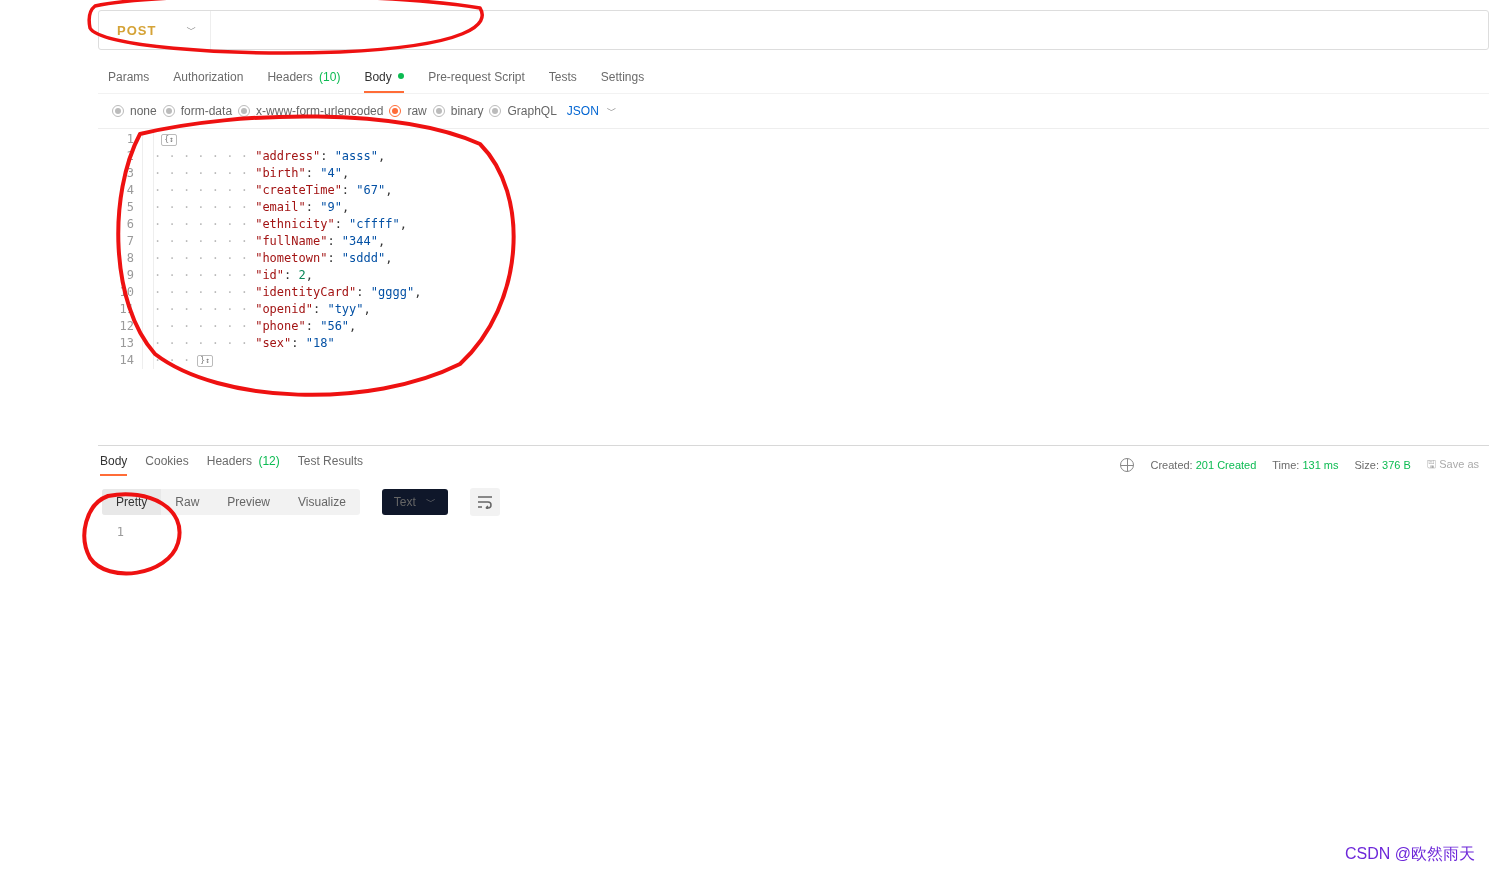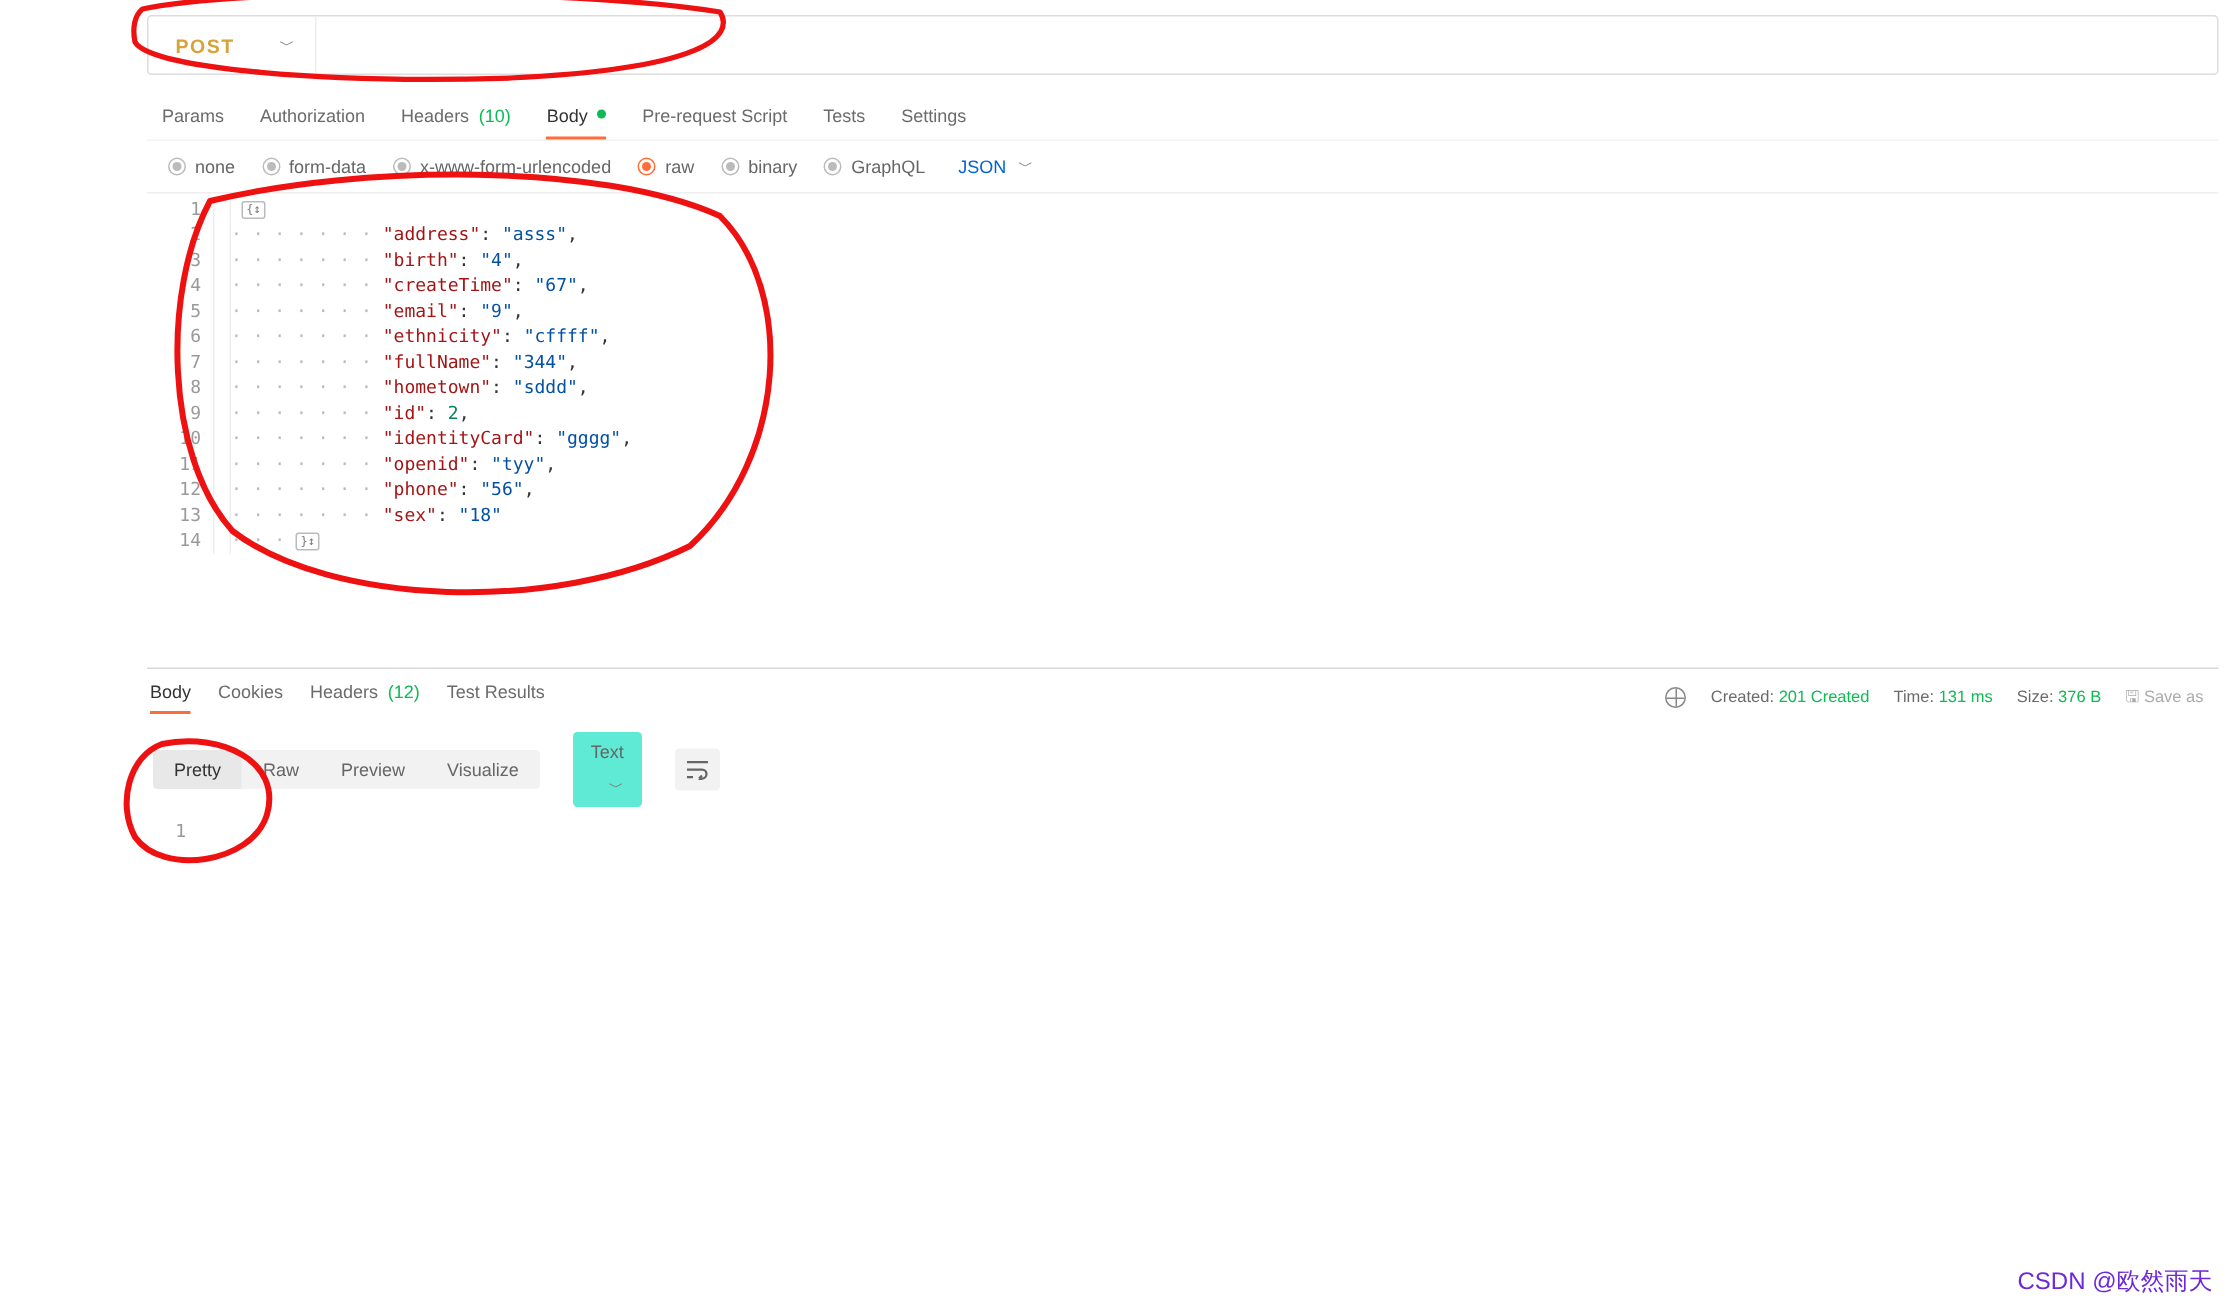--- a/index.html
+++ b/index.html
@@ -6,21 +6,21 @@
   body {
     font-family: -apple-system, BlinkMacSystemFont, "Segoe UI", Helvetica, Arial, sans-serif;
     font-size: 12px;
     color: #666;
     background: #fff;
     position: relative;
     width: 1491px;
     height: 875px;
     overflow: hidden;
   }
-  .panel { position: absolute; left: 98px; right: 12px; top: 10px; }
+  .panel { position: absolute; left: 98px; right: 2px; top: 10px; }
 
   
   .url-bar {
     border: 1px solid #ddd;
     border-radius: 3px;
     display: flex;
     align-items: stretch;
     height: 40px;
     margin-bottom: 6px;
     position: relative;
@@ -49,21 +49,21 @@
   .req-tab { color: #6b6b6b; cursor: pointer; padding-bottom: 8px; position: relative; }
   .req-tab.active { color: #333; }
   .req-tab.active::after {
     content: ""; position: absolute; left: 0; right: 0; bottom: -1px;
     height: 2px; background: #ff6c37;
   }
   .dot-green { display:inline-block; width:6px; height:6px; border-radius:50%; background:#0cbb52; margin-left:3px; vertical-align:2px; }
   .count { color: #0cbb52; margin-left: 3px; }
 
   
-  .body-types { display: flex; align-items: flex-start; gap: 18px; padding: 10px 14px; border-bottom:1px solid #eee; border-top:1px solid #f2f2f2; margin-top:1px; }
+  .body-types { display: flex; align-items: flex-start; gap: 6px; padding: 10px 14px; border-bottom:1px solid #eee; border-top:1px solid #f2f2f2; margin-top:1px; }
   .body-type { display: flex; align-items: center; gap: 6px; cursor: pointer; }
   .radio {
     width: 12px; height: 12px; border-radius: 50%;
     border: 1px solid #bbb; display: inline-flex; align-items:center; justify-content:center;
   }
   .radio.selected { border-color: #ff6c37; }
   .radio.selected::after { content:""; width:6px; height:6px; border-radius:50%; background:#ff6c37; }
   .body-type.neutral .radio::after { content:""; width:6px; height:6px; border-radius:50%; background:#bbb; }
   .lang-select { color:#0265D2; cursor:pointer; display:flex; align-items:center; gap:8px; margin-left:4px; }
 
@@ -103,21 +103,21 @@
   .globe { width:14px; height:14px; border:1px solid #888; border-radius:50%; position:relative; }
   .globe::before { content:""; position:absolute; left:0; right:0; top:50%; border-top:1px solid #888; }
   .globe::after { content:""; position:absolute; top:0; bottom:0; left:50%; border-left:1px solid #888; }
   .save-ico { color:#aaa; }
 
   
   .resp-controls { display:flex; align-items:center; gap:22px; padding:12px 0 8px 4px; }
   .seg { display:flex; background:#f2f2f2; border-radius:3px; overflow:hidden; }
   .seg-btn { padding:6px 14px; color:#666; cursor:pointer; }
   .seg-btn.active { background:#e8e8e8; color:#333; }
-  .mini { background:#5eead4; border-radius:3px; padding:6px 12px; display:flex; align-items:flex-end; gap:10px; cursor:pointer;flex-direction:column; }
+  .mini { background:#0f172a; border-radius:3px; padding:6px 12px; display:flex; align-items:flex-end; gap:10px; cursor:pointer; }
   .wrap-ico { background:#f2f2f2; border-radius:3px; width:30px; height:28px; display:flex; align-items:center; justify-content:center; cursor:pointer; }
   .wrap-ico svg { stroke:#666; }
 
   
   .resp-editor { font-family: Menlo, Consolas, monospace; font-size:12px; line-height:17px; display:flex; }
   .resp-editor .gutter { width:34px; }
 
   
   .annotation { position:absolute; pointer-events:none; z-index:50; }
 

